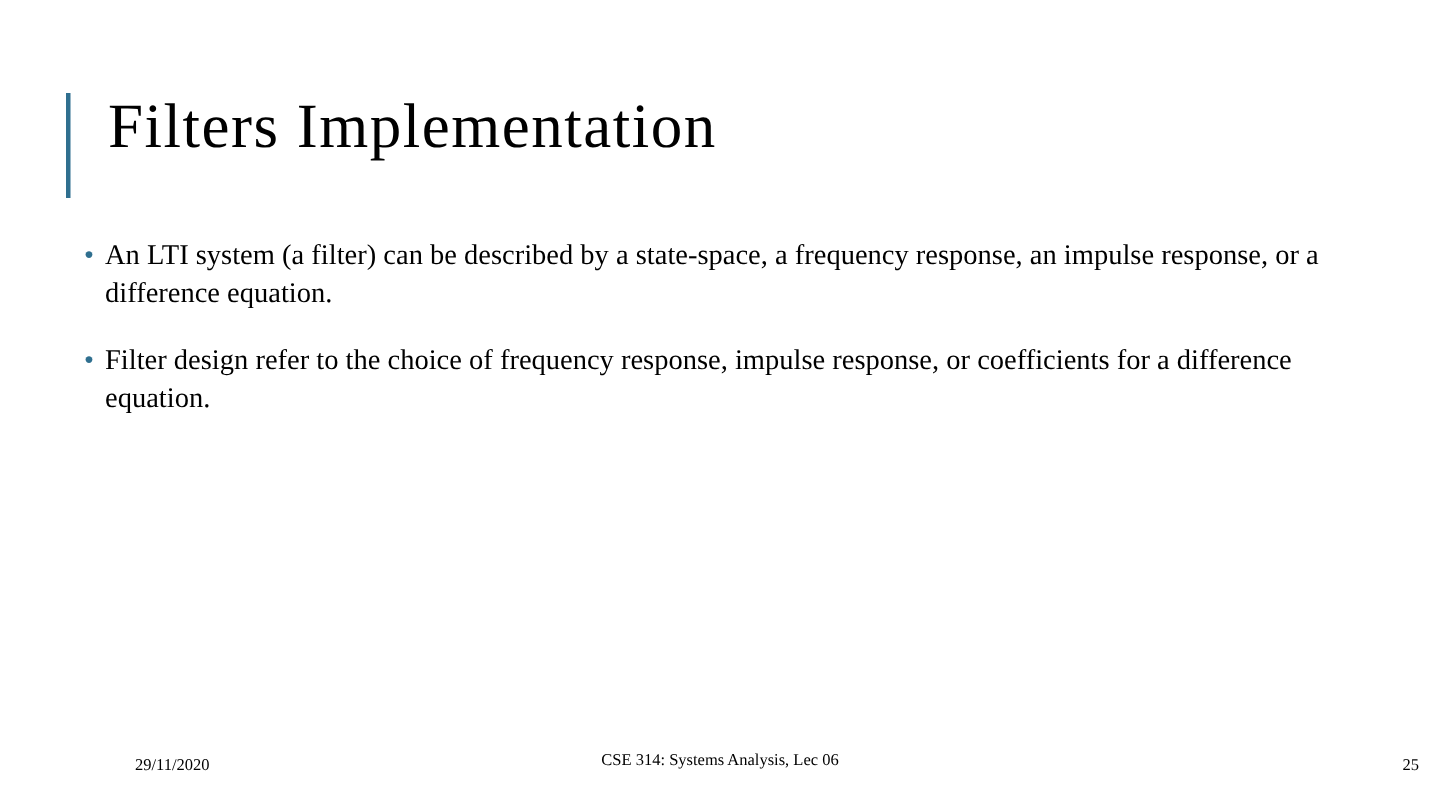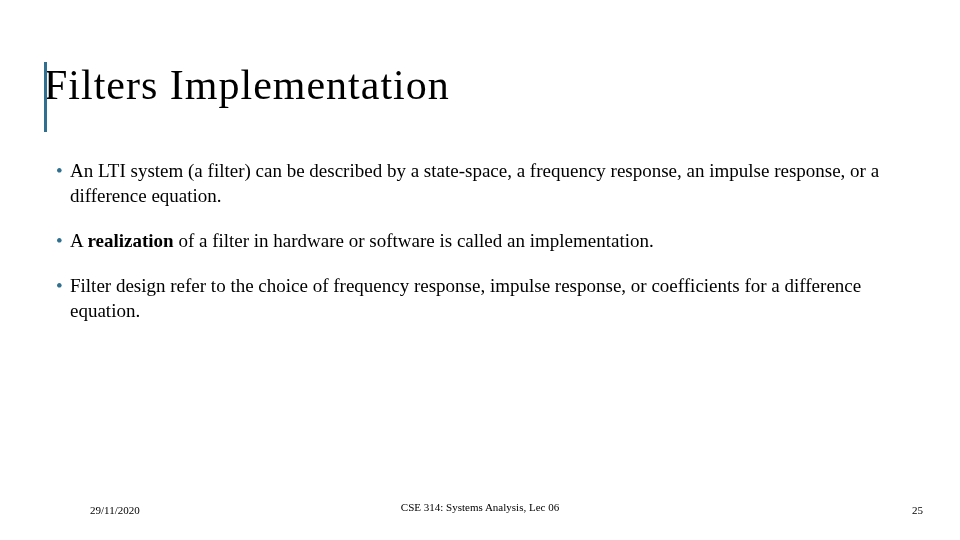--- a/index.html
+++ b/index.html
@@ -27,20 +27,21 @@
     position: absolute;
     top: 0;
     left: 0;
     width: 3px;
     height: 70px;
     background: #2F6F8F;
   }
   .title-text {
     font-size: 42px;
     letter-spacing: 1px;
+    margin-left: 28px;
     line-height: 1.1;
     font-weight: normal;
   }
   .content {
     position: absolute;
     top: 158px;
     left: 56px;
     right: 44px;
   }
   .bullet {
@@ -77,42 +78,39 @@
     bottom: 0;
   }
   .footer-course {
     position: absolute;
     left: 50%;
     transform: translateX(-50%);
     bottom: 3px;
   }
   .footer-page {
     position: absolute;
-    right: 37px;
+    right: 14px;
     bottom: 0;
   }
 </style>
 </head>
 <body>
 
 <div class="slide">
 
   <div class="title-block">
     <div class="title-rule"></div>
     <div class="title-text">Filters Implementation</div>
   </div>
 
   <div class="content">
     <div class="bullet">
       <span>An LTI system (a filter) can be described by a state-space, a frequency response, an impulse response, or a difference equation.</span>
     </div>
     <div class="bullet">
-      <span>A </span><span class="bold">realization</span><span> of a filter in hardware or software is called an implementation.</span>
-    </div>
-    <div class="bullet">
       <span>Filter design refer to the choice of frequency response, impulse response, or coefficients for a difference equation.</span>
     </div>
   </div>
 
   <div class="footer">
     <div class="footer-date">29/11/2020</div>
     <div class="footer-course">CSE 314: Systems Analysis, Lec 06</div>
     <div class="footer-page">25</div>
   </div>
 

